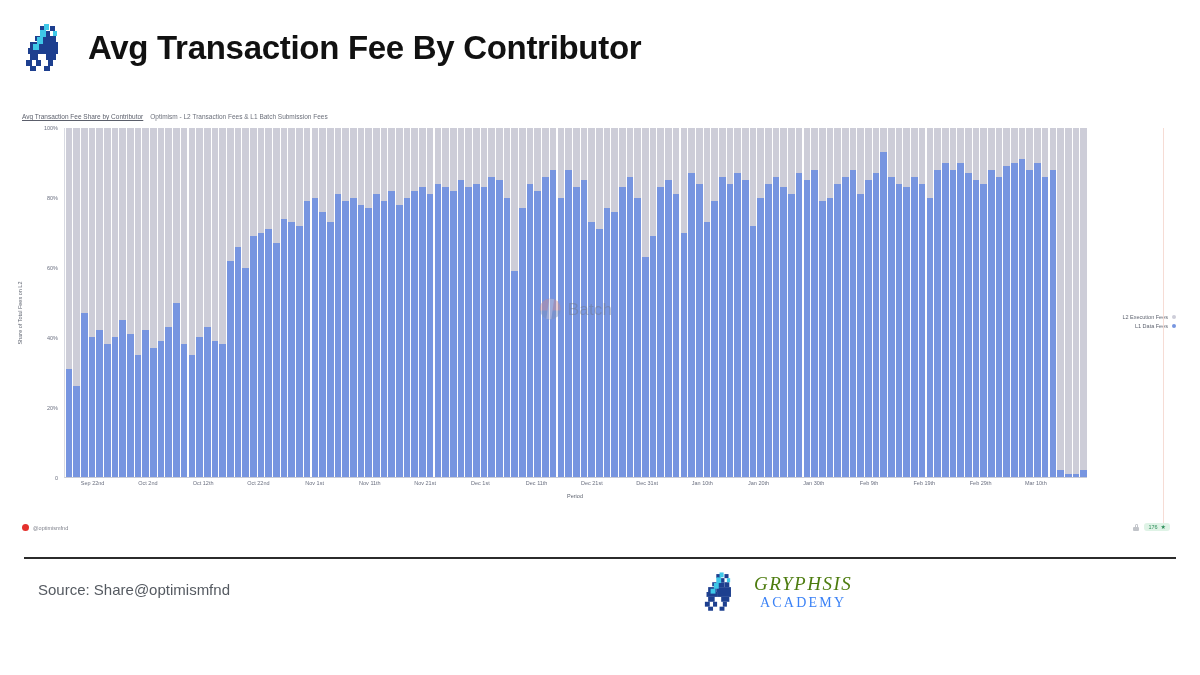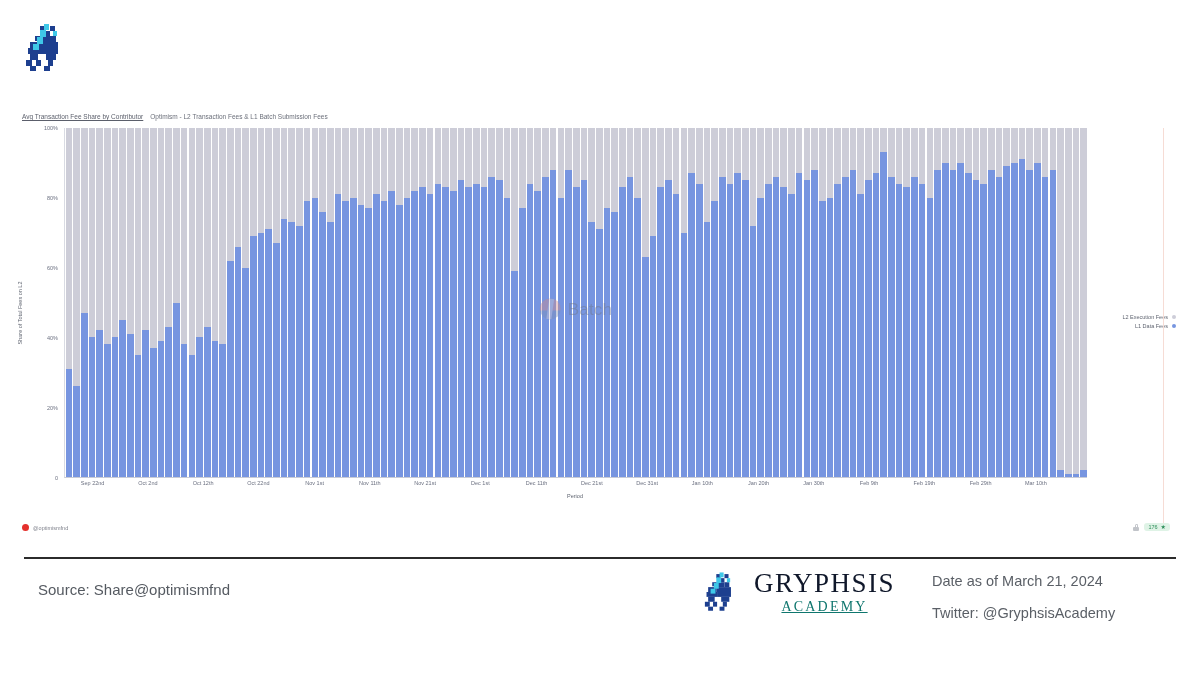--- a/index.html
+++ b/index.html
@@ -97,22 +97,22 @@
   
   .footer-rule { position: absolute; left: 24px; top: 557px; width: 1152px; height: 2px; background: #2b2b2b; }
   .footer { position: absolute; left: 0; top: 559px; width: 1200px; height: 116px; }
   .source-text {
     position: absolute; left: 38px; top: 22px; font-size: 15px; color: #555a61;
     white-space: nowrap;
   }
   .gryphsis-block { position: absolute; left: 700px; top: 10px; display: flex; align-items: center; gap: 10px; }
   .gryphsis-mark { width: 44px; height: 46px; position: relative; flex: none; }
   .gryphsis-words { display: flex; flex-direction: column; align-items: center; }
-  .g-name { font-size: 27px; letter-spacing: 1.5px; color: #0f172a; font-family: "Liberation Serif", serif; line-height: 1.0; }
-  .g-sub { font-size: 14px; letter-spacing: 2.2px; color: #0f766e; font-family: "Liberation Serif", serif; margin-top: 2px; text-decoration: underline; }
+  .g-name { font-size: 19px; letter-spacing: 1.5px; color: #4d7c0f; font-family: "Liberation Serif", serif; line-height: 1.0; font-style: italic; }
+  .g-sub { font-size: 14px; letter-spacing: 2.2px; color: #3b82f6; font-family: "Liberation Serif", serif; margin-top: 2px; }
   .meta-lines { position: absolute; left: 932px; top: 14px; }
   .meta-line { font-size: 14.5px; color: #5a5f66; margin-bottom: 16px; white-space: nowrap; }
 </style>
 </head>
 <body>
 
 <div class="page">
 
   <div class="header">
     <div class="brand-mark">
@@ -138,20 +138,21 @@
         </g>
         <g fill="#3fc8e8">
           <rect x="24" y="4" width="5" height="6"></rect>
             <rect x="20" y="10" width="6" height="7"></rect>
           <rect x="17" y="17" width="6" height="7"></rect>
             <rect x="13" y="24" width="6" height="6"></rect>
           <rect x="33" y="11" width="4" height="5"></rect>
         </g>
       </svg>
     </div>
+    <div class="page-title">Avg Transaction Fee By Contributor</div>
   </div>
 
   <div class="chart-card">
 
     <div class="chart-head">
       <span class="q-title">Avg Transaction Fee Share by Contributor</span>
       <span class="q-sub">Optimism - L2 Transaction Fees &amp; L1 Batch Submission Fees</span>
     </div>
 
     <div class="plot-wrap">
@@ -793,19 +794,15 @@
             <rect x="33" y="11" width="4" height="5"></rect>
           </g>
         </svg>
       </div>
       <div class="gryphsis-words">
         <span class="g-name">GRYPHSIS</span>
         <span class="g-sub">ACADEMY</span>
       </div>
     </div>
 
-    <div class="meta-lines">
-      <div class="meta-line">Date as of March 21, 2024</div>
-      <div class="meta-line">Twitter: @GryphsisAcademy</div>
-    </div>
   </div>
 
 </div>
 
 </body></html>

